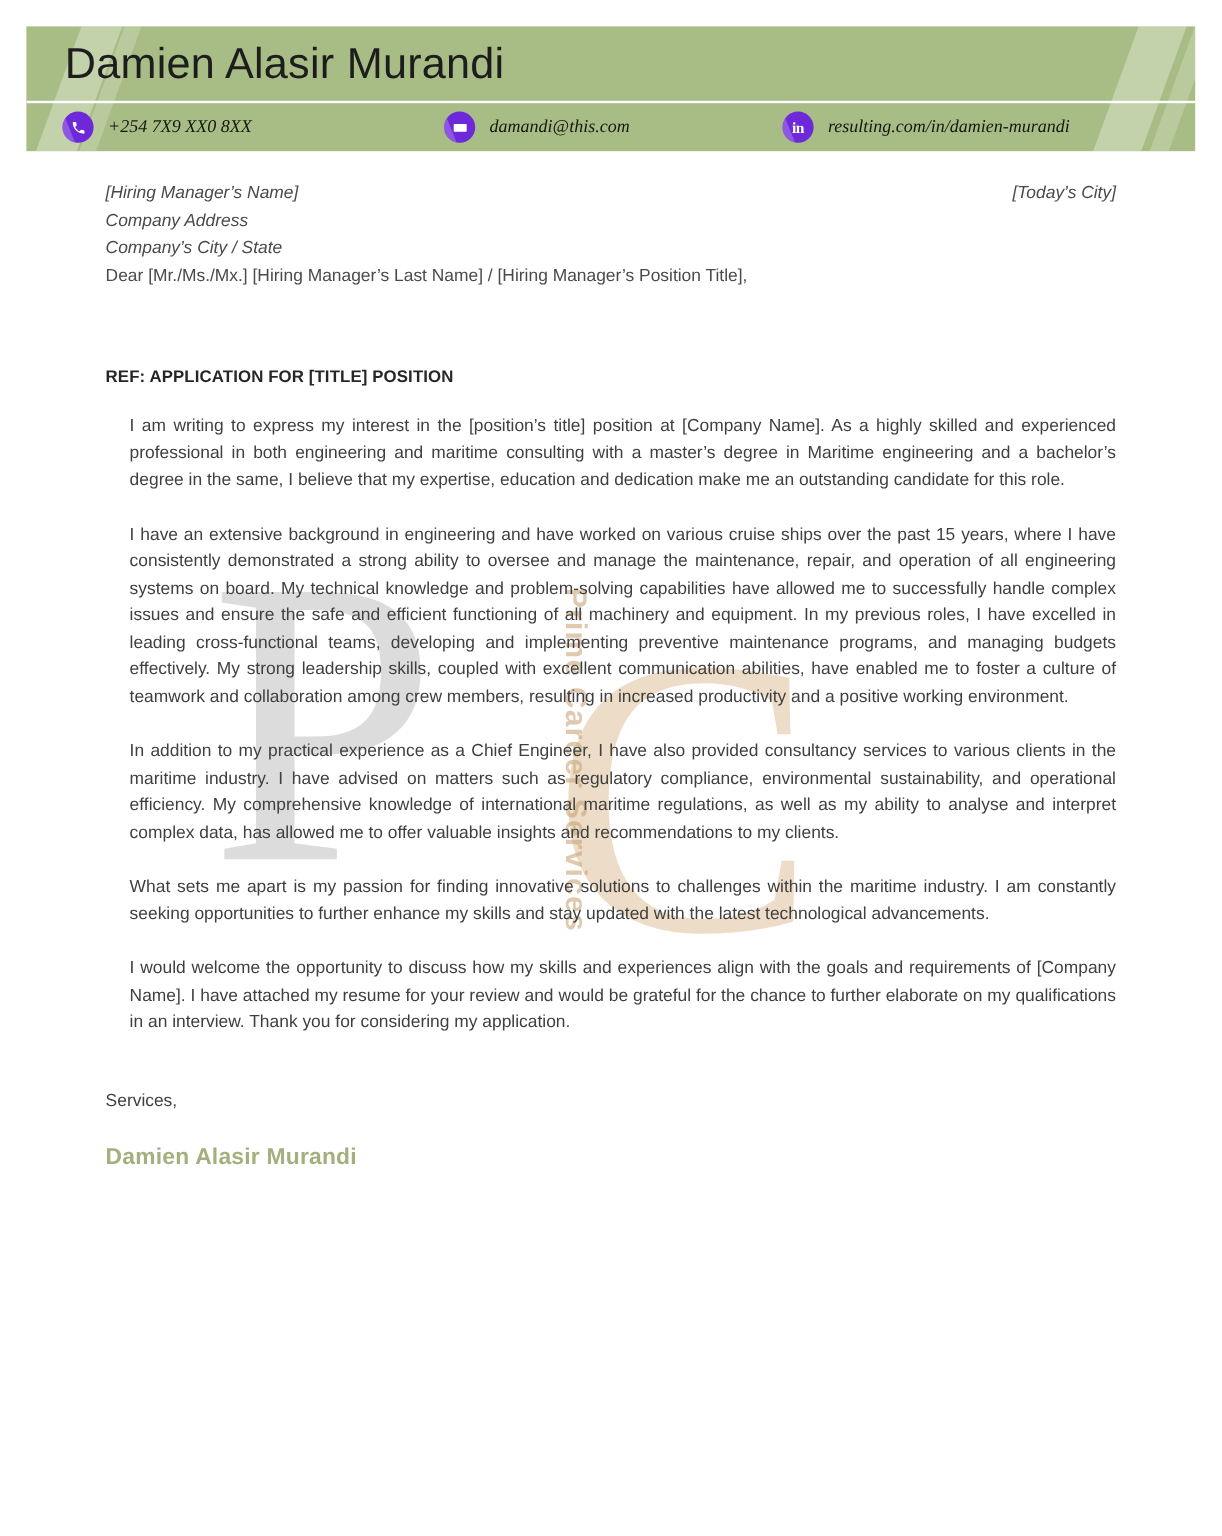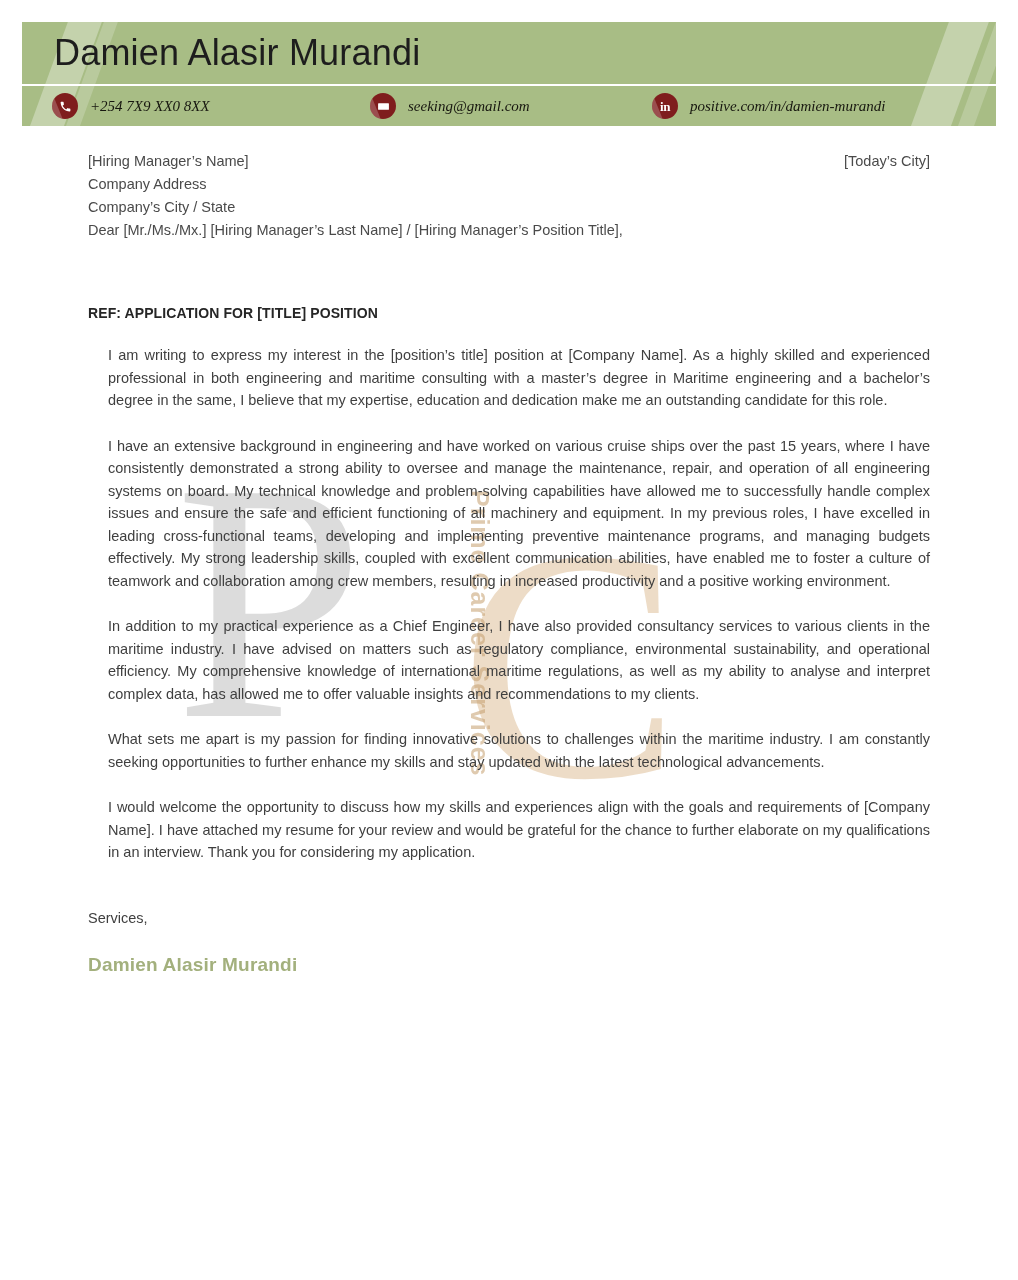--- a/index.html
+++ b/index.html
@@ -84,21 +84,21 @@
     position: absolute;
   }
   .ci-phone { left: 30px; }
   .ci-email { left: 348px; }
   .ci-linkedin { left: 630px; }
 
   .ci-icon {
     width: 26px;
     height: 26px;
     border-radius: 50%;
-    background: #7f1d1d;
+    background: #6d28d9;
     display: flex;
     align-items: center;
     justify-content: center;
     flex: 0 0 auto;
     position: relative;
     overflow: hidden;
   }
   .ci-icon svg { display: block; }
   .ci-icon .gloss {
     position: absolute;
@@ -169,20 +169,21 @@
     position: absolute;
     left: 88px;
     top: 150px;
     width: 842px;
     z-index: 2;
   }
   .addr-row {
     display: flex;
     justify-content: space-between;
     align-items: flex-start;
+    font-style: italic;
   }
   .addr-left div,
   .addr-right {
     font-size: 14.5px;
     color: #4a4a4a;
     line-height: 23px;
     white-space: nowrap;
   }
   .salutation {
     font-size: 14.5px;
@@ -251,29 +252,29 @@
         <span class="ci-text">+254 7X9 XX0 8XX</span>
       </div>
 
       <div class="contact-item ci-email">
         <span class="ci-icon">
           <span class="gloss"></span>
           <svg width="13" height="13" viewBox="0 0 24 24" fill="#ffffff">
             <path d="M3 6h18c.6 0 1 .4 1 1v10c0 .6-.4 1-1 1H3c-.6 0-1-.4-1-1V7c0-.6.4-1 1-1zm9 7.2L4.3 7.8h15.4L12 13.2z"></path>
           </svg>
         </span>
-        <span class="ci-text">seeking@gmail.com</span>
+        <span class="ci-text">damandi@this.com</span>
       </div>
 
       <div class="contact-item ci-linkedin">
         <span class="ci-icon">
           <span class="gloss"></span>
           <span class="li-glyph">in</span>
         </span>
-        <span class="ci-text">positive.com/in/damien-murandi</span>
+        <span class="ci-text">resulting.com/in/damien-murandi</span>
       </div>
 
     </div>
   </div>
 
   <div class="content">
 
     <div class="addr-row">
       <div class="addr-left">
         <div>[Hiring Manager’s Name]</div>

